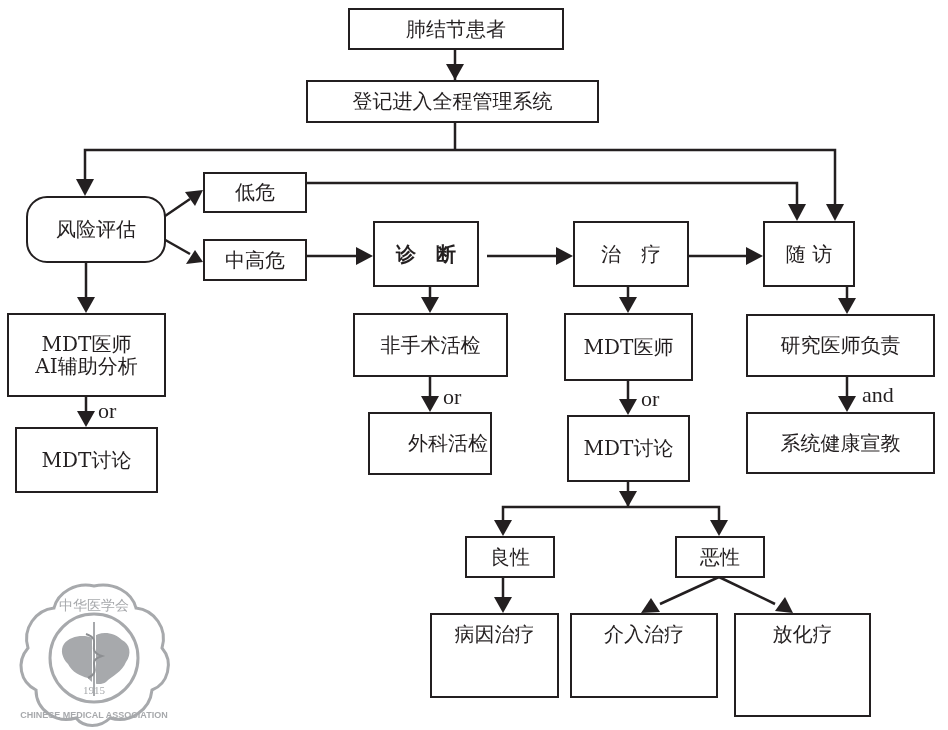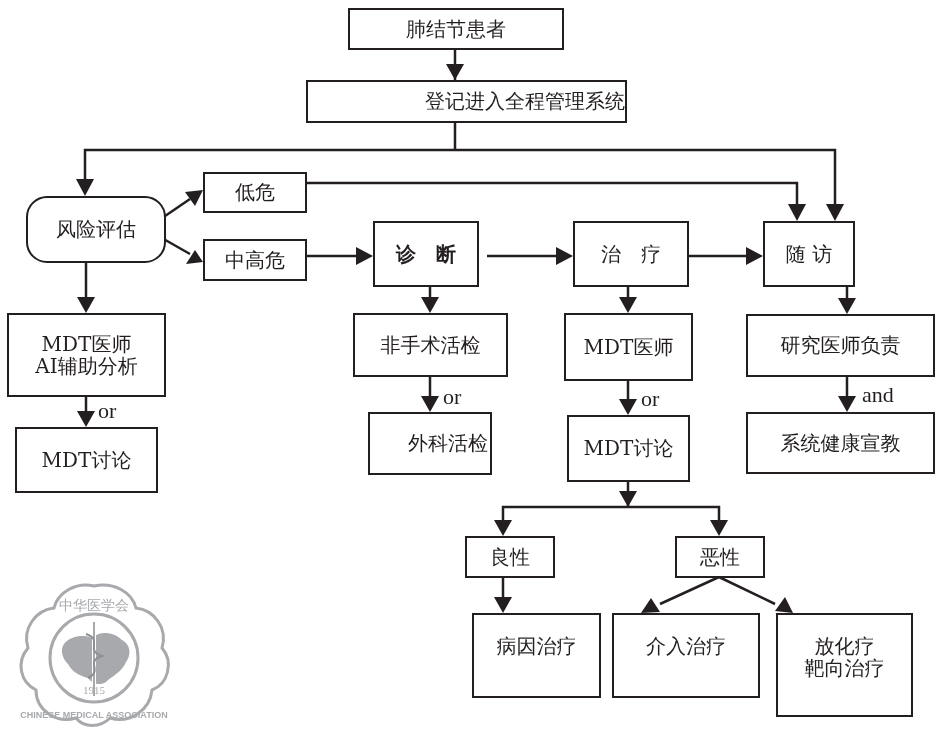--- a/index.html
+++ b/index.html
@@ -1,21 +1,21 @@
 <!DOCTYPE html>
 <html><head>
 <meta charset="utf-8">
 <style>
   html, body { margin: 0; padding: 0; background: #ffffff; }
   body { width: 948px; height: 730px; position: relative; overflow: hidden;
          font-family: "DejaVu Serif", "Liberation Serif", serif; color: #231f20; }
   .box { position: absolute; box-sizing: border-box; border: 2.5px solid #231f20; background: #fff;
          display: flex; flex-direction: column; align-items: center; justify-content: center;
          font-size: 20px; line-height: 1.12; text-align: center; }
-  .box.top { justify-content: flex-start; padding-top: 20px; margin-left: 42px; }
+  .box.top { justify-content: flex-start; padding-top: 8px; }
   .box span { display: block; white-space: nowrap; }
   .lbl { position: absolute; font-size: 22px; font-family: "Liberation Serif", serif; color: #231f20; }
   svg.wires { position: absolute; left: 0; top: 0; }
   .logo { position: absolute; left: 14px; top: 578px; width: 160px; height: 150px; }
 </style>
 </head>
 <body>
 
 <svg class="wires" width="948" height="730" viewBox="0 0 948 730">
   <defs>
@@ -88,21 +88,21 @@
     <line x1="719" y1="577" x2="660" y2="604"></line>
     <polygon points="641,613 651,598 660,612" fill="#231f20" stroke="none"></polygon>
     <line x1="719" y1="577" x2="775" y2="604"></line>
     <polygon points="793,613 775,611 785,597" fill="#231f20" stroke="none"></polygon>
   </g>
 </svg>
 
 <div class="box" style="left:348px;top:8px;width:216px;height:42px;">
     <span>肺结节患者</span>
   </div>
-<div class="box" style="left:306px;top:80px;width:321px;height:43px;align-items:flex-end;">
+<div class="box" style="left:306px;top:80px;width:293px;height:43px;">
     <span>登记进入全程管理系统</span>
   </div>
 <div class="box" style="left:26px;top:196px;width:140px;height:67px;border-radius:21px;">
     <span>风险评估</span>
   </div>
 <div class="box" style="left:203px;top:172px;width:104px;height:41px;">
     <span>低危</span>
   </div>
 <div class="box" style="left:203px;top:239px;width:104px;height:42px;">
     <span>中高危</span>
@@ -154,21 +154,20 @@
   </div>
 
 <div class="box top" style="left:430px;top:613px;width:129px;height:85px;">
     <span>病因治疗</span>
   </div>
 <div class="box top" style="left:570px;top:613px;width:148px;height:85px;">
   <span>介入治疗</span>
 </div>
 <div class="box top" style="left:734px;top:613px;width:137px;height:104px;">
   <span>放化疗</span>
-  <span>靶向治疗</span>
 </div>
 
 <div class="lbl" style="left:98px;top:398px;">or</div>
 <div class="lbl" style="left:443px;top:384px;">or</div>
 <div class="lbl" style="left:641px;top:386px;">or</div>
 <div class="lbl" style="left:862px;top:382px;">and</div>
 
 <svg class="logo" viewBox="0 0 160 150">
   <g fill="none" stroke="#a7a9ac" stroke-width="3">
     <path d="M80,8 C100,4 118,14 122,30 C140,32 154,50 148,70 C160,84 154,106 138,112 C136,132 116,146 96,140 C86,150 70,150 62,140 C42,146 22,132 22,112 C6,104 2,84 14,70 C8,50 22,32 40,30 C44,14 62,4 80,8 Z"></path>

